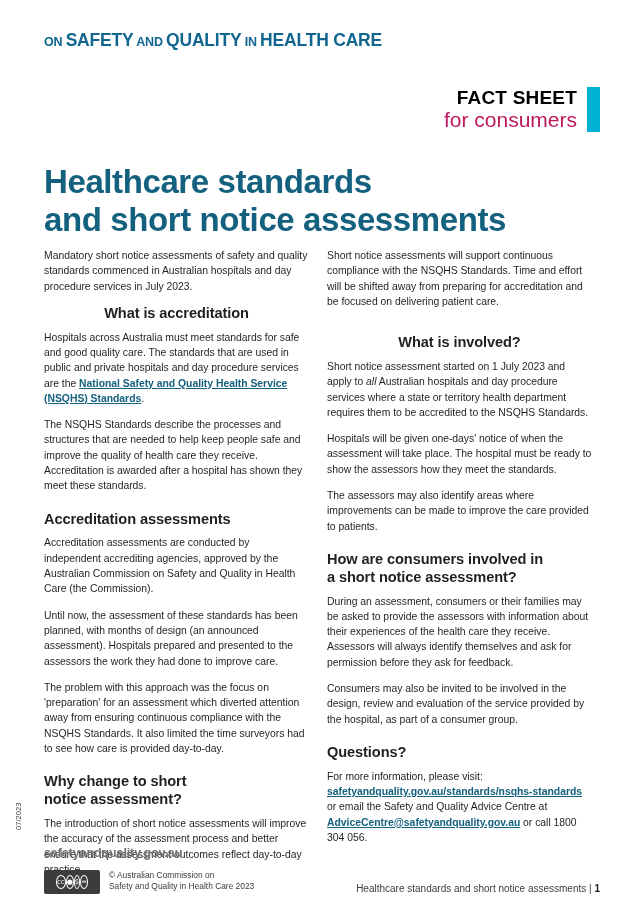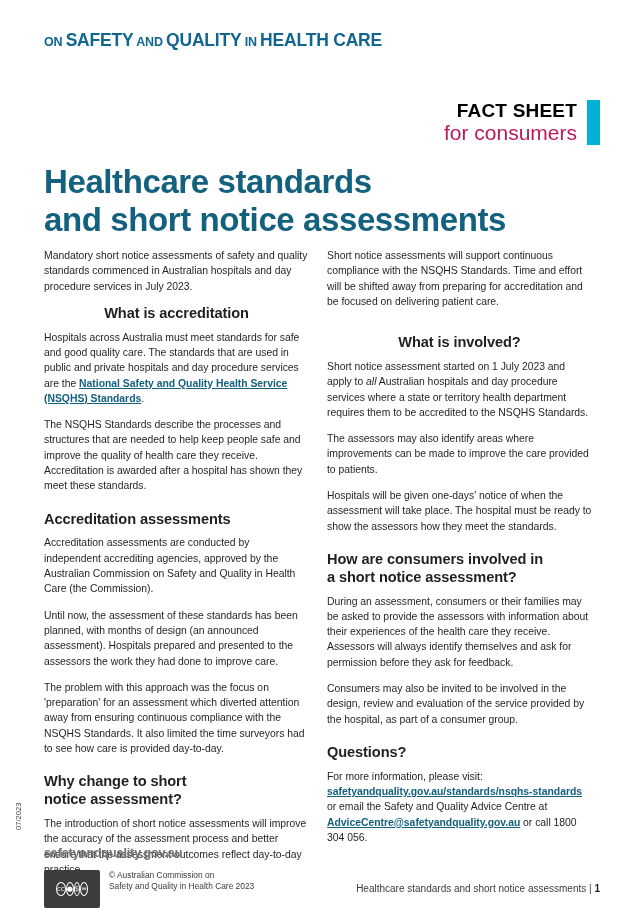--- a/index.html
+++ b/index.html
@@ -37,21 +37,21 @@
     color: #10668f;
     white-space: nowrap;
     margin-top: 1px;
   }
   .logo-l2 .sm { font-size: 12.5px; }
 
   
   .factsheet {
     position: absolute;
     right: 44px;
-    top: 100px;
+    top: 87px;
     display: flex;
     align-items: stretch;
     justify-content: space-between;
   }
   .factsheet-text {
     text-align: right;
     padding-right: 10px;
     line-height: 1.12;
   }
   .fs-title {
@@ -134,21 +134,21 @@
   .copyright {
     position: absolute;
     left: 44px;
     top: 870px;
     display: flex;
     align-items: flex-start;
     gap: 9px;
   }
   .cc-badge {
     width: 56px;
-    height: 38px;
+    height: 24px;
     background: #3c3c3b;
     border-radius: 2px;
     display: flex;
     align-items: center;
     justify-content: space-around;
     padding: 0 12px;
     box-sizing: border-box;
     flex: none;
   }
   .cc-circle {
@@ -227,22 +227,22 @@
 
     <h2><span>Why change to short</span><br><span>notice assessment?</span></h2>
     <p>The introduction of short notice assessments will improve the accuracy of the assessment process and better ensure that the assessment outcomes reflect day-to-day practice.</p>
   </div>
 
   <div class="col">
     <p>Short notice assessments will support continuous compliance with the NSQHS Standards. Time and effort will be shifted away from preparing for accreditation and be focused on delivering patient care.</p>
 
     <h2 class="first" style="margin-top:25px">What is involved?</h2>
     <p><span>Short notice assessment started on 1 July 2023 and apply to </span><span class="em">all</span><span> Australian hospitals and day procedure services where a state or territory health department requires them to be accredited to the NSQHS Standards.</span></p>
+    <p>Hospitals will be given one-days' notice of when the assessment will take place. The hospital must be ready to show the assessors how they meet the standards.</p>
     <p>The assessors may also identify areas where improvements can be made to improve the care provided to patients.</p>
-    <p>Hospitals will be given one-days' notice of when the assessment will take place. The hospital must be ready to show the assessors how they meet the standards.</p>
 
     <h2><span>How are consumers involved in</span><br><span>a short notice assessment?</span></h2>
     <p>During an assessment, consumers or their families may be asked to provide the assessors with information about their experiences of the health care they receive. Assessors will always identify themselves and ask for permission before they ask for feedback.</p>
     <p>Consumers may also be invited to be involved in the design, review and evaluation of the service provided by the hospital, as part of a consumer group.</p>
 
     <h2>Questions?</h2>
     <p><span>For more information, please visit: </span><a class="doclink" href="#">safetyandquality.gov.au/standards/nsqhs-standards</a><span> or email the Safety and Quality Advice Centre at </span><a class="doclink" href="#">AdviceCentre@safetyandquality.gov.au</a><span> or call 1800 304 056.</span></p>
   </div>
 </div>
 

